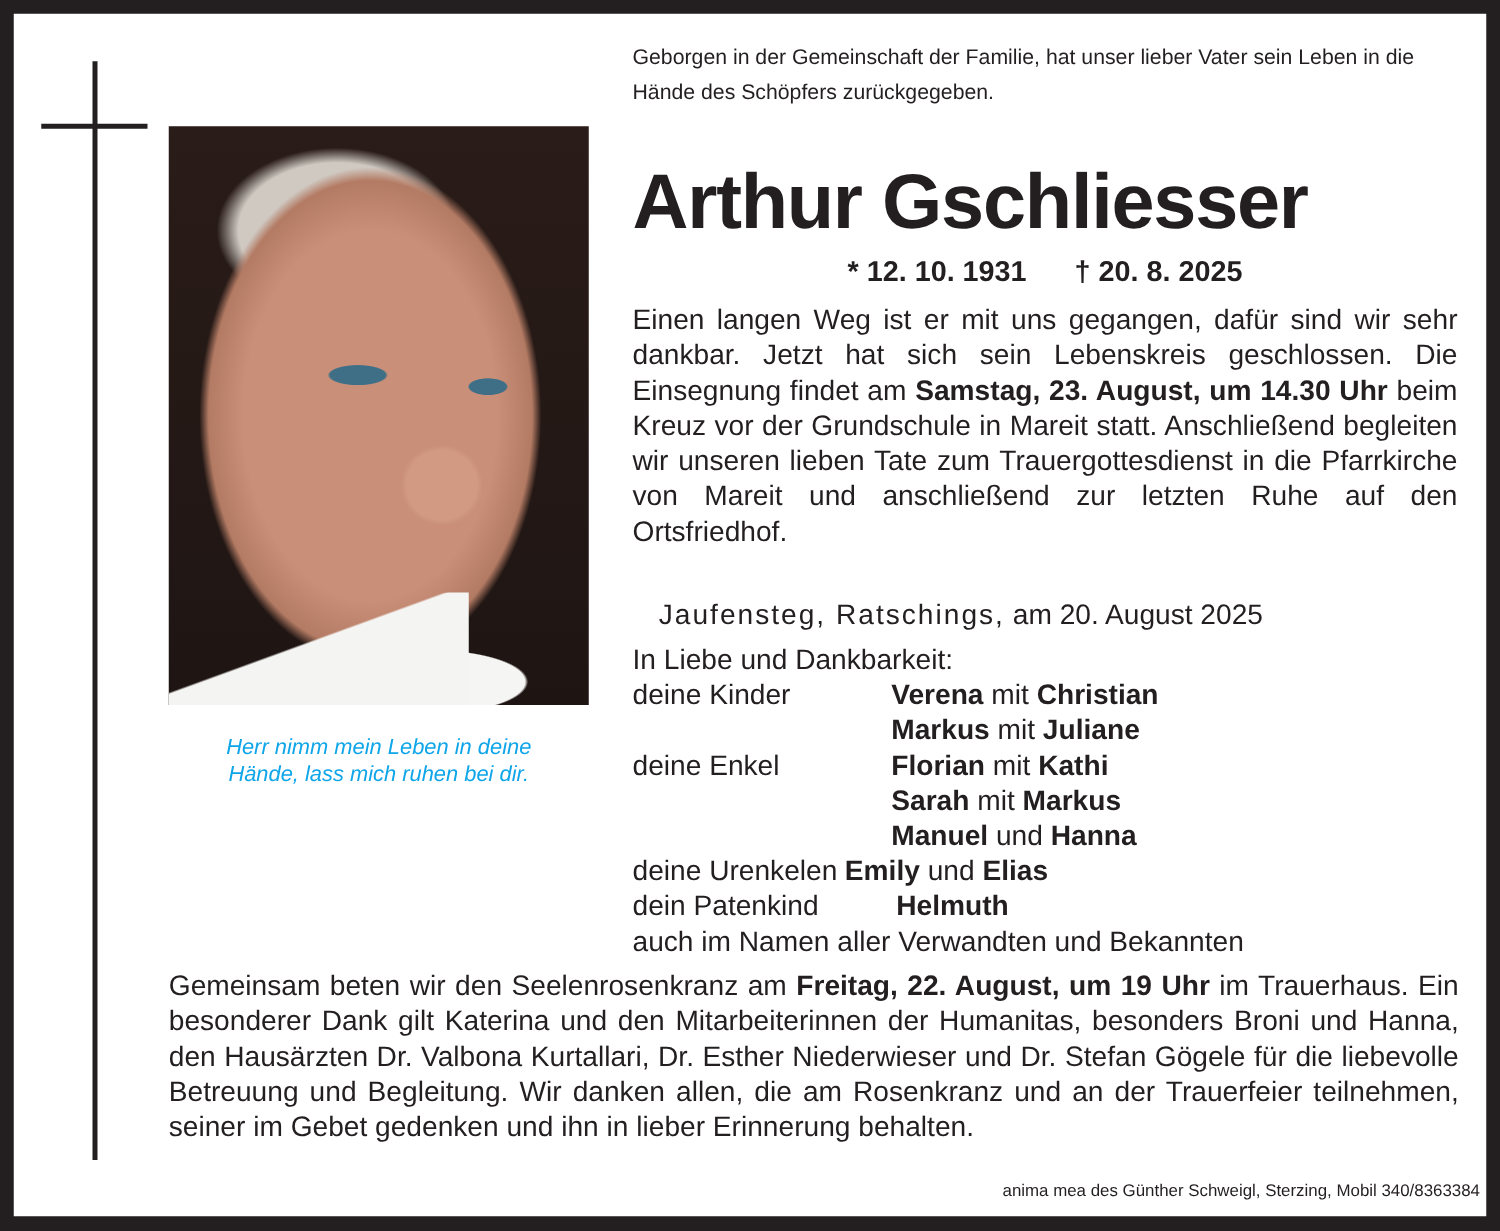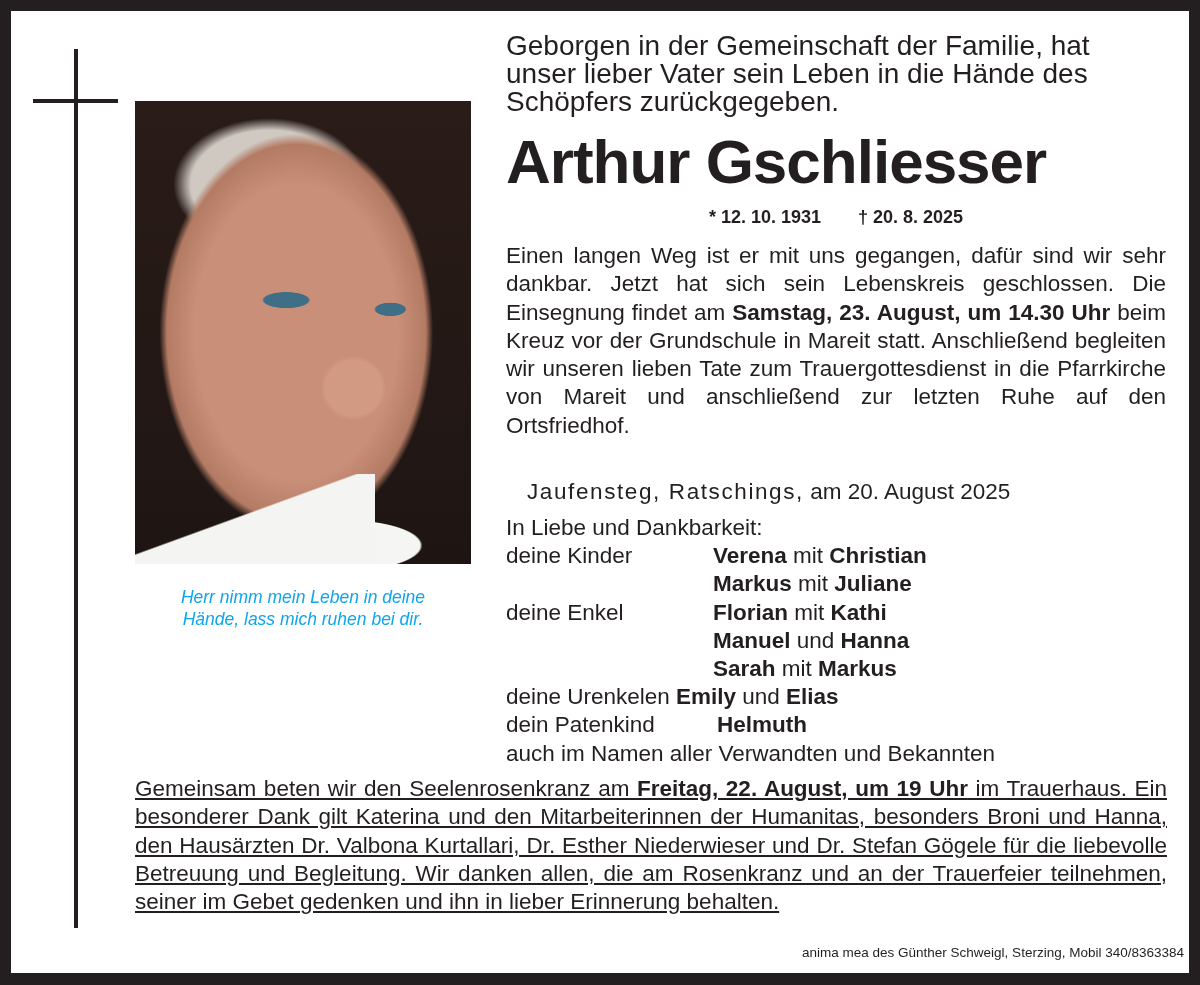--- a/index.html
+++ b/index.html
@@ -43,31 +43,31 @@
     background: linear-gradient(160deg, transparent 0 45%, #f4f4f2 46% 100%);
   }
   .caption {
     position: absolute; left: 135px; top: 586px; width: 336px;
     text-align: center;
     font-style: italic; font-size: 17.5px; line-height: 22px;
     color: #0ea5e9;
   }
   .intro {
     position: absolute; left: 506px; top: 32px; width: 660px;
-    font-size: 28px; line-height: 28px;
+    font-size: 17px; line-height: 28px;
   }
   .name {
     position: absolute; left: 506px; top: 124px; width: 660px;
     font-size: 62px; font-weight: bold; line-height: 76px;
     letter-spacing: -1px;
   }
   .dates {
     position: absolute; left: 506px; top: 201px; width: 660px;
     text-align: center;
-    font-size: 18px; font-weight: bold; line-height: 32px;
+    font-size: 23px; font-weight: bold; line-height: 32px;
   }
   .dates span { margin: 0 16px; }
   .body-text {
     position: absolute; left: 506px; top: 242px; width: 660px;
     font-size: 22.5px; line-height: 28.3px;
     text-align: justify;
   }
   .place {
     position: absolute; left: 527px; top: 478px; width: 660px;
     font-size: 22.5px; line-height: 28px;
@@ -78,21 +78,20 @@
     font-size: 22.5px; line-height: 28.2px;
   }
   .fam-row { display: flex; white-space: nowrap; }
   .fam-rel { width: 207px; flex: 0 0 207px; }
   .fam-rel.tight { width: auto; flex: 0 0 auto; margin-right: 6px; }
   .fam-names b { font-weight: bold; }
   .closing {
     position: absolute; left: 135px; top: 775px; width: 1032px;
     font-size: 22.5px; line-height: 28.3px;
     text-align: justify;
-    text-decoration: underline;
   }
   .closing b { font-weight: bold; }
   .footer {
     position: absolute; right: 16px; top: 945px;
     font-size: 13.5px; line-height: 16px;
   }
   b { font-weight: bold; }
 </style>
 </head>
 <body>
@@ -134,25 +133,25 @@
   <div class="fam-row">
     <span class="fam-rel"></span>
     <span class="fam-names"><b>Markus</b><span style="white-space:pre"> mit </span><b>Juliane</b></span>
   </div>
   <div class="fam-row">
     <span class="fam-rel">deine Enkel</span>
     <span class="fam-names"><b>Florian</b><span style="white-space:pre"> mit </span><b>Kathi</b></span>
   </div>
   <div class="fam-row">
     <span class="fam-rel"></span>
-    <span class="fam-names"><b>Manuel</b><span style="white-space:pre"> und </span><b>Hanna</b></span>
+    <span class="fam-names"><b>Sarah</b><span style="white-space:pre"> mit </span><b>Markus</b></span>
   </div>
   <div class="fam-row">
     <span class="fam-rel"></span>
-    <span class="fam-names"><b>Sarah</b><span style="white-space:pre"> mit </span><b>Markus</b></span>
+    <span class="fam-names"><b>Manuel</b><span style="white-space:pre"> und </span><b>Hanna</b></span>
   </div>
   <div class="fam-row">
     <span class="fam-rel tight">deine Urenkelen</span>
     <span class="fam-names"><b>Emily</b><span style="white-space:pre"> und </span><b>Elias</b></span>
   </div>
   <div class="fam-row">
     <span class="fam-rel" style="width:211px;flex:0 0 211px">dein Patenkind</span>
     <span class="fam-names"><b>Helmuth</b></span>
   </div>
 

